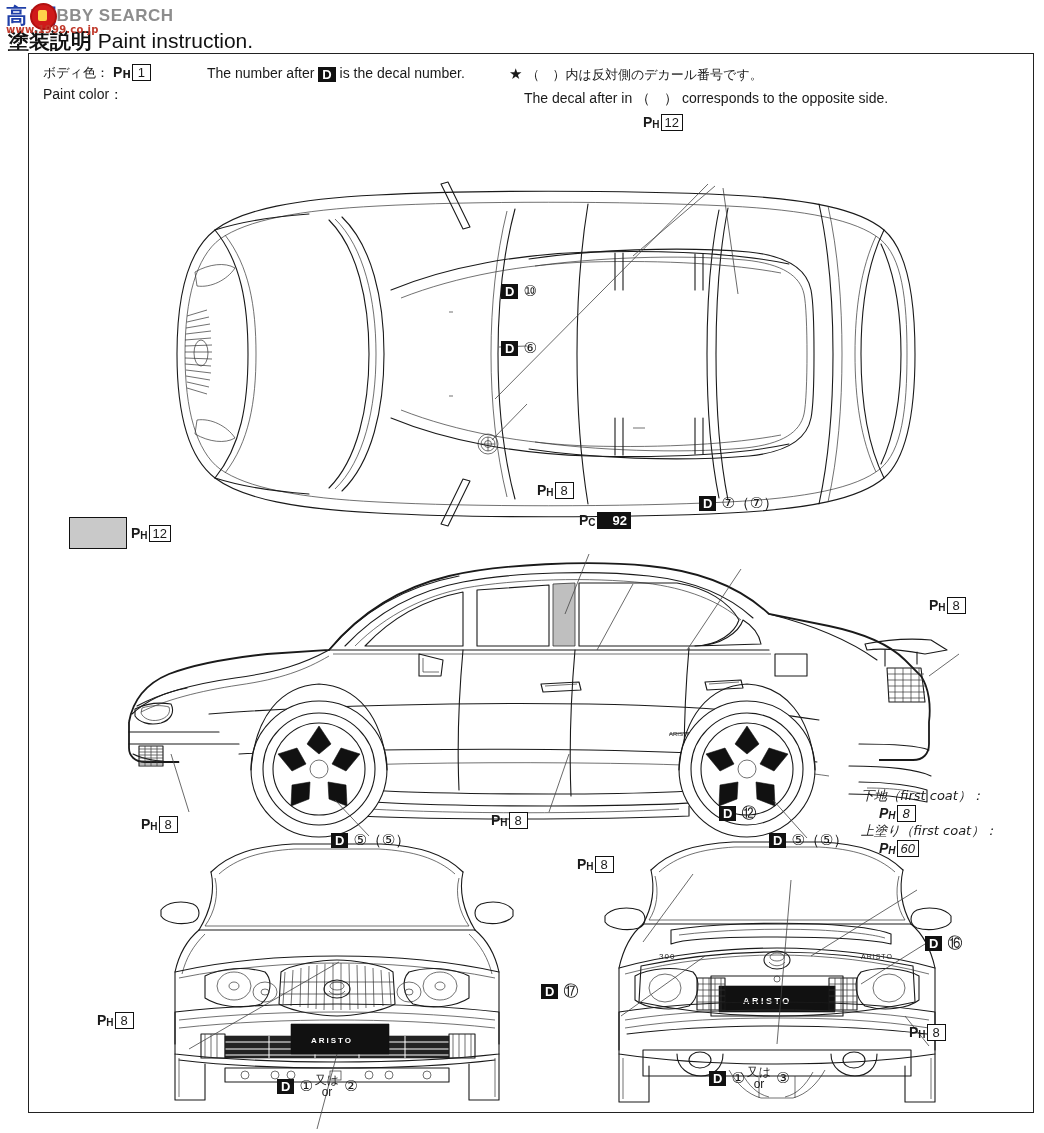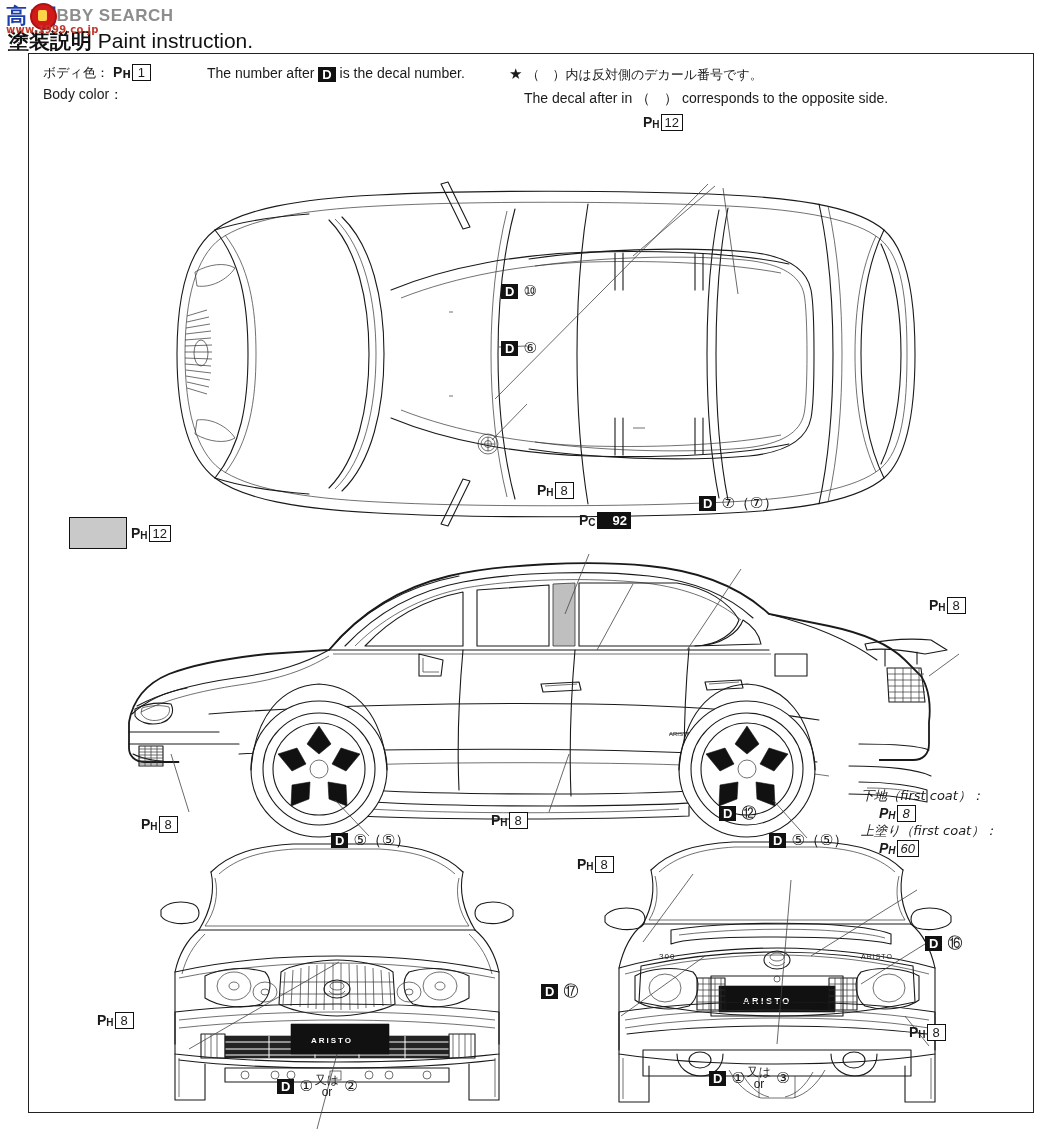--- a/index.html
+++ b/index.html
@@ -130,21 +130,21 @@
 
       <div class="lg-col c1">
         <div class="jpt">
           <span>ボディ色：</span>
           <span class="ph">
             <span class="p">P</span>
               <span class="sub">H</span>
               <span class="num">1</span>
           </span>
         </div>
-        <div class="ent">Body color：</div>
+        <div class="ent">Paint color：</div>
       </div>
 
       <div class="lg-col c2">
         <div class="ent">
           <span>The number after</span>
           <span class="dbox">D</span>
           <span>is the decal number.</span>
         </div>
       </div>
 

